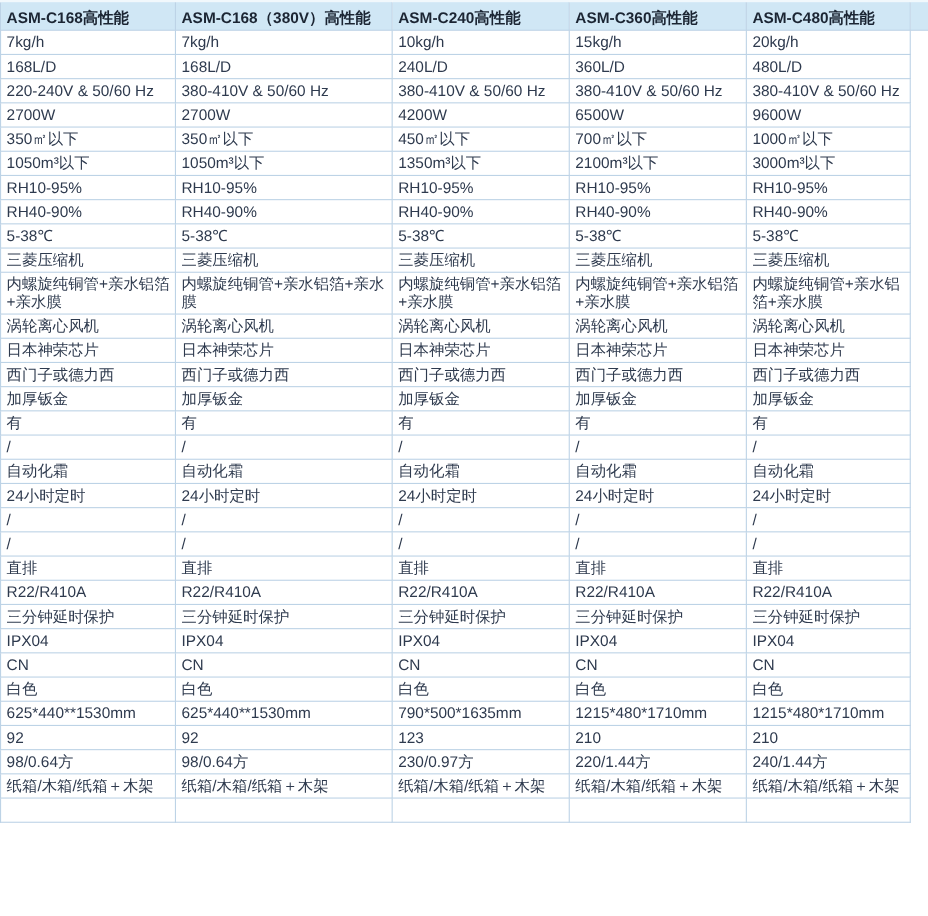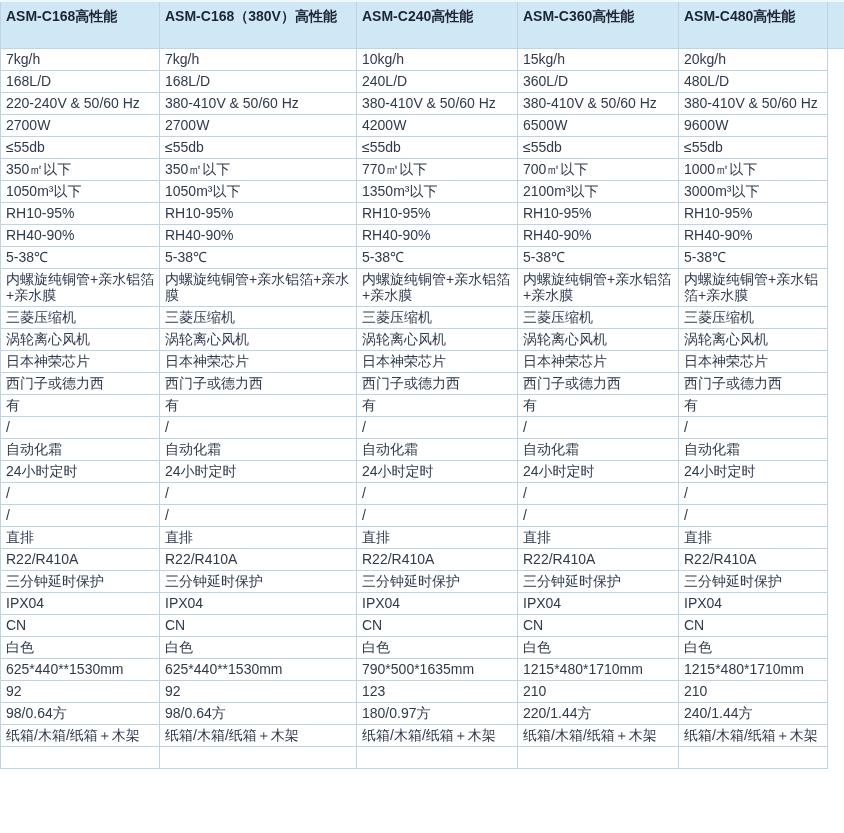--- a/index.html
+++ b/index.html
@@ -28,21 +28,21 @@
   .spec th, .spec td {
     border: 1px solid var(--border);
     vertical-align: middle;
   }
   .spec th {
     background: var(--header-bg);
     color: var(--header-text);
     font-weight: bold;
     font-size: 14px;
     text-align: left;
-    padding: 5px 3px 23px 5px;
+    padding: 5px 3px 2px 5px;
     line-height: 18px;
     border-top: 2px solid var(--header-top);
     overflow: hidden;
     white-space: nowrap;
   }
   .spec td {
     font-size: 14px;
     color: var(--body-text);
     padding: 2px 3px 3px 5px;
     line-height: 16px;
@@ -110,31 +110,23 @@
         </tr>
         <tr>
           <td>2700W</td>
           <td>2700W</td>
           <td>4200W</td>
           <td>6500W</td>
           <td>9600W</td>
           <td class="cut">&nbsp;</td>
         </tr>
         <tr>
-          <td>≤55db</td>
-          <td>≤55db</td>
-          <td>≤55db</td>
-          <td>≤55db</td>
-          <td>≤55db</td>
-          <td class="cut">&nbsp;</td>
-        </tr>
-        <tr>
           <td>350㎡以下</td>
           <td>350㎡以下</td>
-          <td>770㎡以下</td>
+          <td>450㎡以下</td>
           <td>700㎡以下</td>
           <td>1000㎡以下</td>
           <td class="cut">&nbsp;</td>
         </tr>
         <tr>
           <td>1050m³以下</td>
           <td>1050m³以下</td>
           <td>1350m³以下</td>
           <td>2100m³以下</td>
           <td>3000m³以下</td>
@@ -158,57 +150,65 @@
         </tr>
         <tr>
           <td>5-38℃</td>
           <td>5-38℃</td>
           <td>5-38℃</td>
           <td>5-38℃</td>
           <td>5-38℃</td>
           <td class="cut">&nbsp;</td>
         </tr>
         <tr>
-          <td>内螺旋纯铜管+亲水铝箔+亲水膜</td>
-          <td>内螺旋纯铜管+亲水铝箔+亲水膜</td>
-          <td>内螺旋纯铜管+亲水铝箔+亲水膜</td>
-          <td>内螺旋纯铜管+亲水铝箔+亲水膜</td>
-          <td>内螺旋纯铜管+亲水铝箔+亲水膜</td>
-          <td class="cut">&nbsp;</td>
-        </tr>
-        <tr>
-          <td>三菱压缩机</td>
-          <td>三菱压缩机</td>
-          <td>三菱压缩机</td>
-          <td>三菱压缩机</td>
-          <td>三菱压缩机</td>
-          <td class="cut">&nbsp;</td>
-        </tr>
-        <tr>
-          <td>涡轮离心风机</td>
-          <td>涡轮离心风机</td>
-          <td>涡轮离心风机</td>
-          <td>涡轮离心风机</td>
-          <td>涡轮离心风机</td>
-          <td class="cut">&nbsp;</td>
-        </tr>
-        <tr>
-          <td>日本神荣芯片</td>
-          <td>日本神荣芯片</td>
-          <td>日本神荣芯片</td>
-          <td>日本神荣芯片</td>
-          <td>日本神荣芯片</td>
-          <td class="cut">&nbsp;</td>
-        </tr>
-        <tr>
-          <td>西门子或德力西</td>
-          <td>西门子或德力西</td>
-          <td>西门子或德力西</td>
-          <td>西门子或德力西</td>
-          <td>西门子或德力西</td>
+          <td>三菱压缩机</td>
+          <td>三菱压缩机</td>
+          <td>三菱压缩机</td>
+          <td>三菱压缩机</td>
+          <td>三菱压缩机</td>
+          <td class="cut">&nbsp;</td>
+        </tr>
+        <tr>
+          <td>内螺旋纯铜管+亲水铝箔+亲水膜</td>
+          <td>内螺旋纯铜管+亲水铝箔+亲水膜</td>
+          <td>内螺旋纯铜管+亲水铝箔+亲水膜</td>
+          <td>内螺旋纯铜管+亲水铝箔+亲水膜</td>
+          <td>内螺旋纯铜管+亲水铝箔+亲水膜</td>
+          <td class="cut">&nbsp;</td>
+        </tr>
+        <tr>
+          <td>涡轮离心风机</td>
+          <td>涡轮离心风机</td>
+          <td>涡轮离心风机</td>
+          <td>涡轮离心风机</td>
+          <td>涡轮离心风机</td>
+          <td class="cut">&nbsp;</td>
+        </tr>
+        <tr>
+          <td>日本神荣芯片</td>
+          <td>日本神荣芯片</td>
+          <td>日本神荣芯片</td>
+          <td>日本神荣芯片</td>
+          <td>日本神荣芯片</td>
+          <td class="cut">&nbsp;</td>
+        </tr>
+        <tr>
+          <td>西门子或德力西</td>
+          <td>西门子或德力西</td>
+          <td>西门子或德力西</td>
+          <td>西门子或德力西</td>
+          <td>西门子或德力西</td>
+          <td class="cut">&nbsp;</td>
+        </tr>
+        <tr>
+          <td>加厚钣金</td>
+          <td>加厚钣金</td>
+          <td>加厚钣金</td>
+          <td>加厚钣金</td>
+          <td>加厚钣金</td>
           <td class="cut">&nbsp;</td>
         </tr>
         <tr>
           <td>有</td>
           <td>有</td>
           <td>有</td>
           <td>有</td>
           <td>有</td>
           <td class="cut">&nbsp;</td>
         </tr>
@@ -312,21 +312,21 @@
           <td>92</td>
           <td>92</td>
           <td>123</td>
           <td>210</td>
           <td>210</td>
           <td class="cut">&nbsp;</td>
         </tr>
         <tr>
           <td>98/0.64方</td>
           <td>98/0.64方</td>
-          <td>180/0.97方</td>
+          <td>230/0.97方</td>
           <td>220/1.44方</td>
           <td>240/1.44方</td>
           <td class="cut">&nbsp;</td>
         </tr>
         <tr>
           <td>纸箱/木箱/纸箱＋木架</td>
           <td>纸箱/木箱/纸箱＋木架</td>
           <td>纸箱/木箱/纸箱＋木架</td>
           <td>纸箱/木箱/纸箱＋木架</td>
           <td>纸箱/木箱/纸箱＋木架</td>

